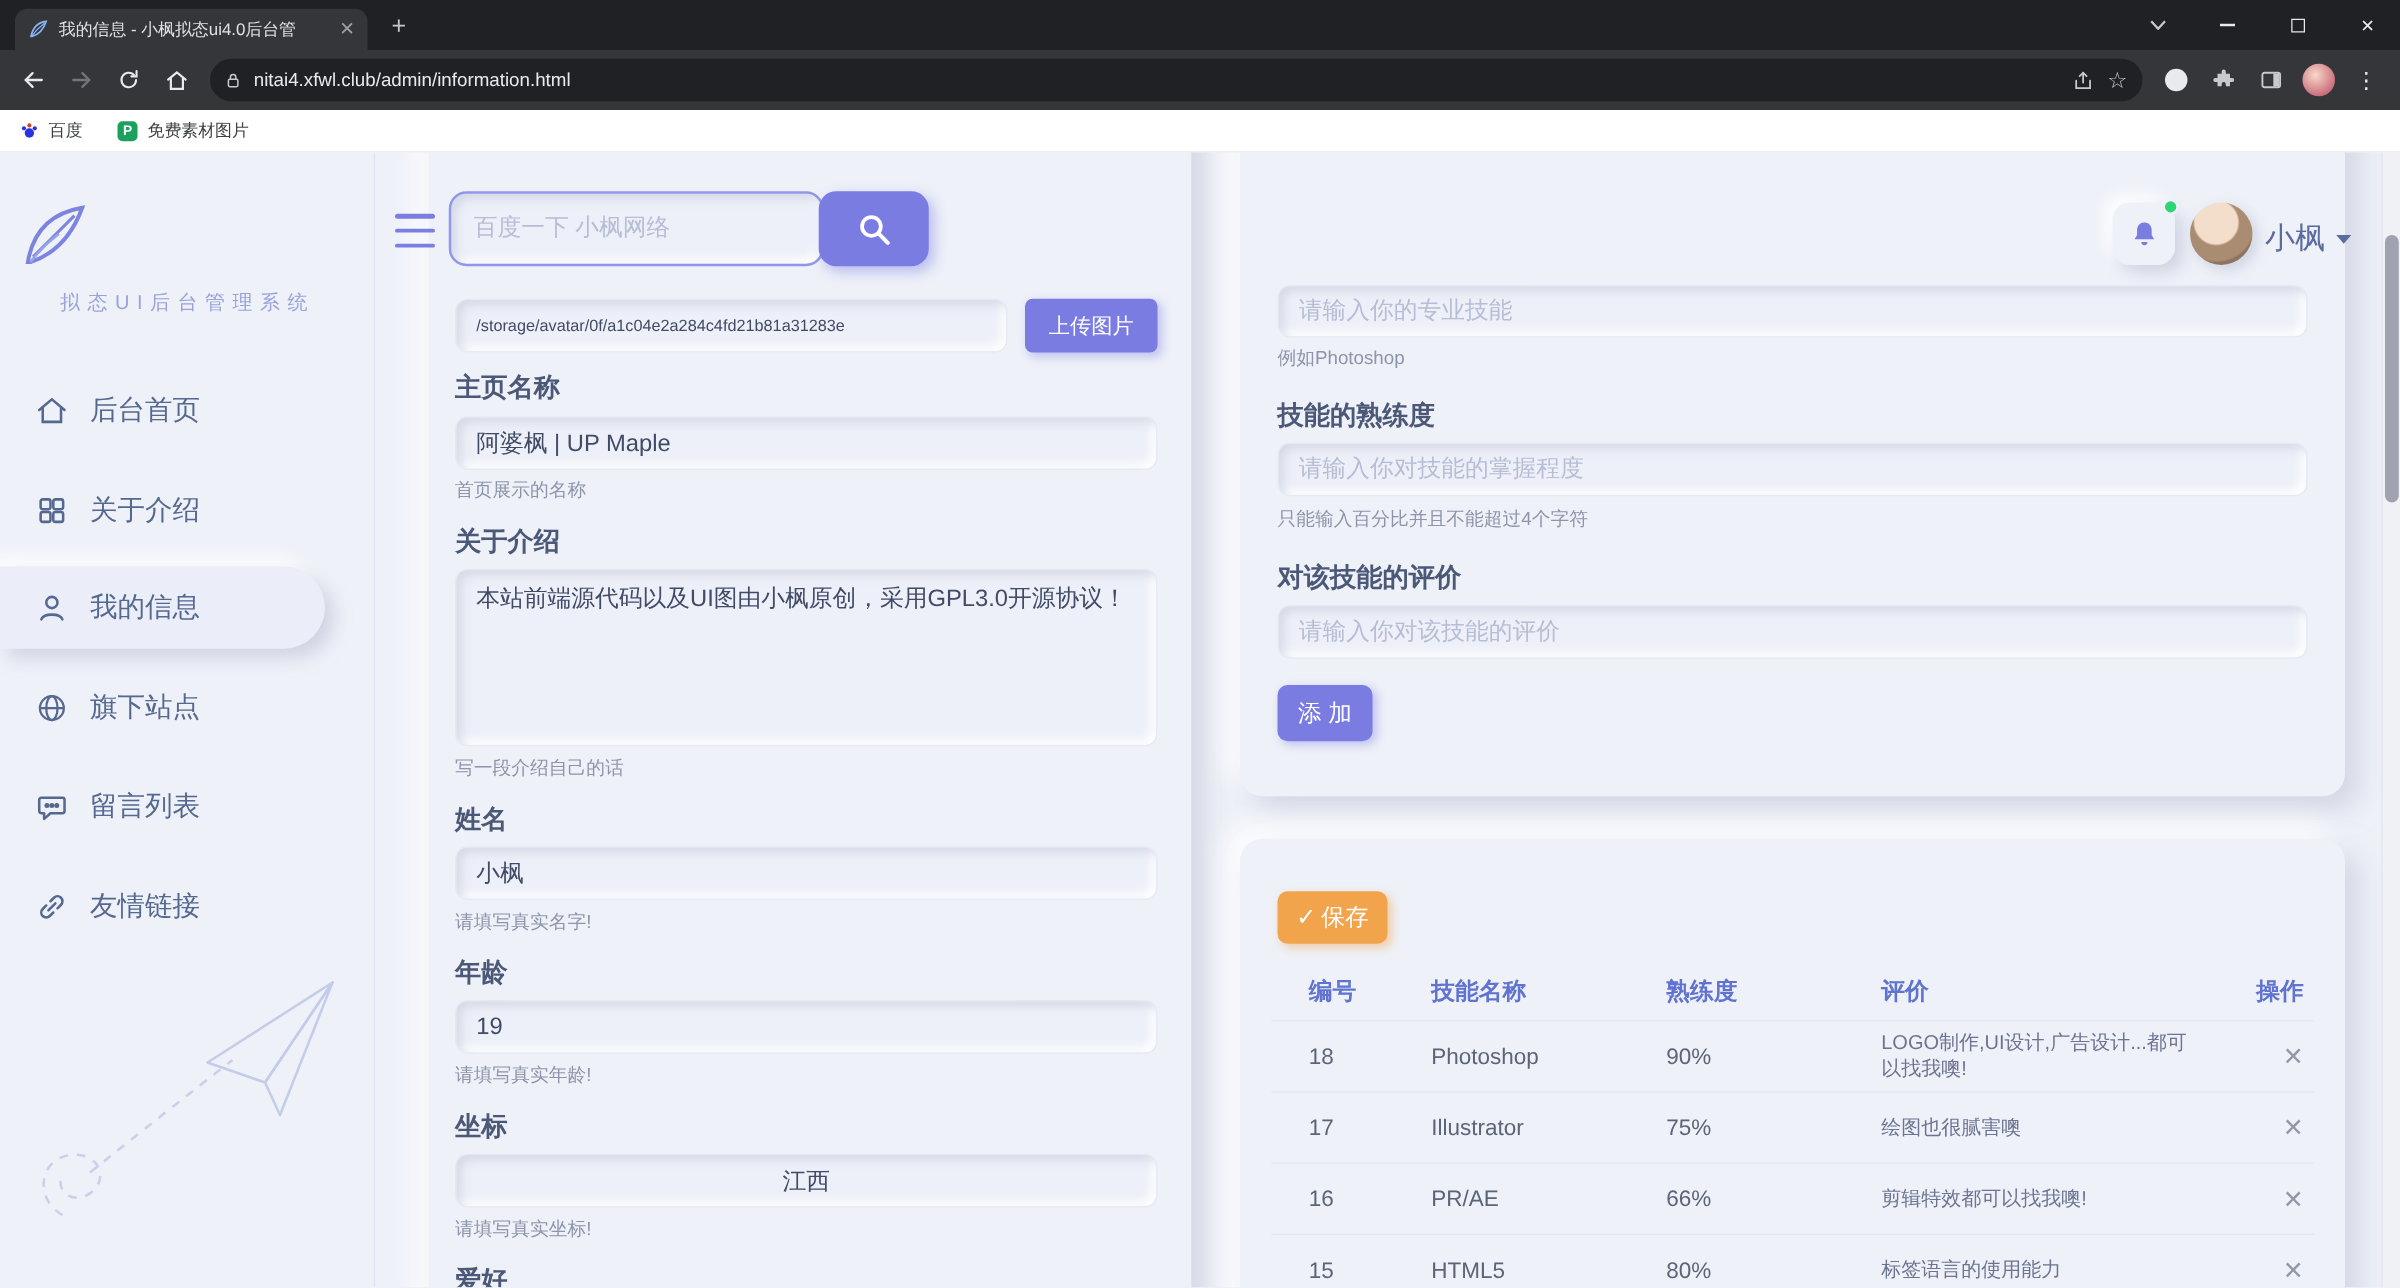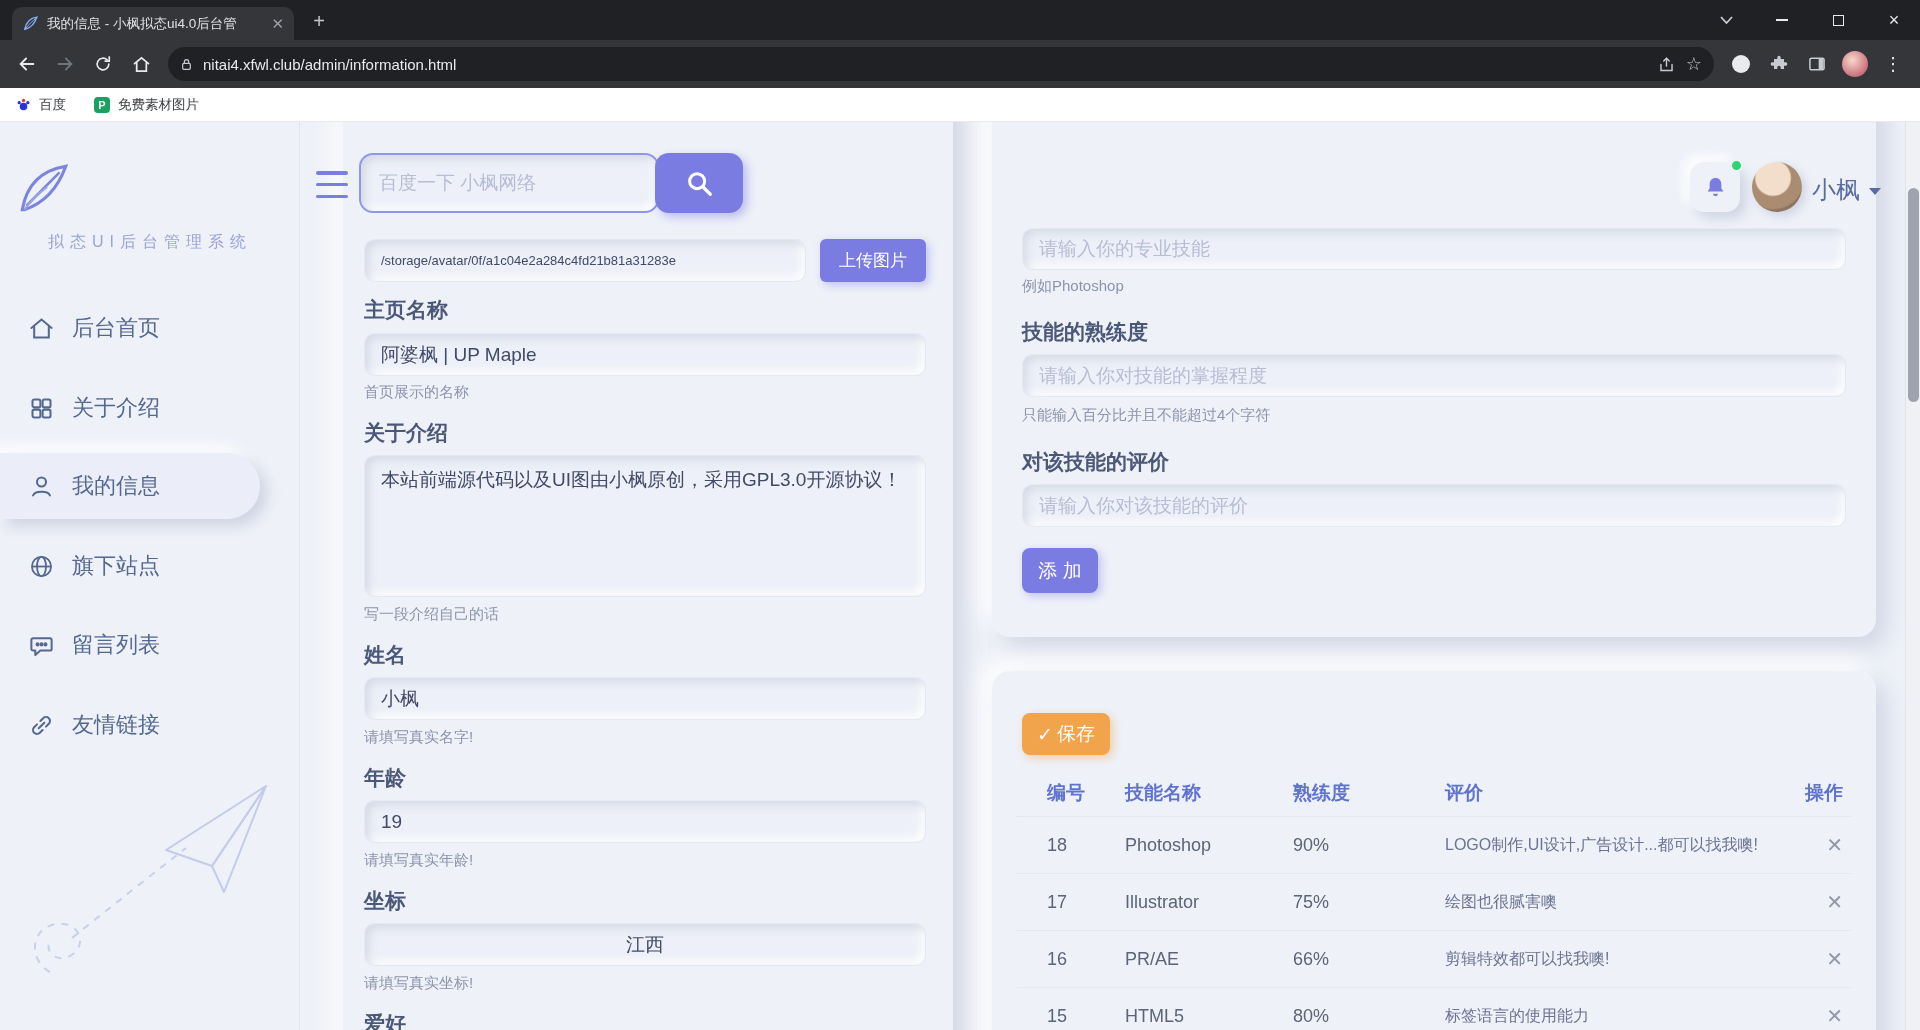--- a/index.html
+++ b/index.html
@@ -60,21 +60,21 @@
 .neu-textarea { position:absolute; background:#edf0f8; border:1px solid #e5e9f4; border-radius:10px; box-shadow:inset 4px 4px 8px rgba(191,197,216,.5), inset -4px -4px 8px #ffffff; color:#414a66; font-size:19px; line-height:1.5; padding:10px 16px; outline:none; resize:none; font-family:inherit; }
 ::placeholder { color:#b7bdd4; }
 .form-label { position:absolute; font-size:21px; font-weight:700; color:#4c5878; }
 .form-hint { position:absolute; font-size:15px; color:#8d94ab; }
 .btn { position:absolute; border:none; color:#fff; font-family:inherit; display:flex; align-items:center; justify-content:center; cursor:pointer; }
 .btn-purple { background:#7a7ce2; border-radius:8px; box-shadow:3px 3px 8px rgba(122,124,226,.4); }
 .btn-orange { background:#f2a44c; border-radius:8px; box-shadow:3px 3px 8px rgba(242,164,76,.45); }
 
 
 .skill-table { position:absolute; left:1017px; top:648px; width:834px; color:#5c6477; }
-.trow { display:grid; grid-template-columns:78px 168px 152px 1fr 62px; align-items:center; min-height:57px; border-top:1px solid #e3e7f1; padding-left:30px; font-size:18px; }
+.trow { display:grid; grid-template-columns:78px 168px 152px 1fr 62px; align-items:center; min-height:57px; border-top:1px solid #e3e7f1; padding-left:30px; font-size:18px;gap:20px; }
 .trow.head { min-height:46px; border-top:none; color:#6073d0; font-weight:700; font-size:19px; }
 .tcell-comment { font-size:16px; color:#6d7492; padding-right:10px; }
 .tcell-op { justify-self:end; padding-right:8px; }
 .row-close { color:#9298a8; font-size:20px; background:none; border:none; cursor:pointer; font-family:inherit; }
 
 
 .scrollbar { position:absolute; right:0; top:0; width:15px; height:100%; background:#f0f1f5; border-left:1px solid #e2e3e9; }
 .scroll-thumb { position:absolute; left:2px; top:66px; width:11px; height:214px; background:#9fa3b0; border-radius:6px; }
 </style>
 </head>

